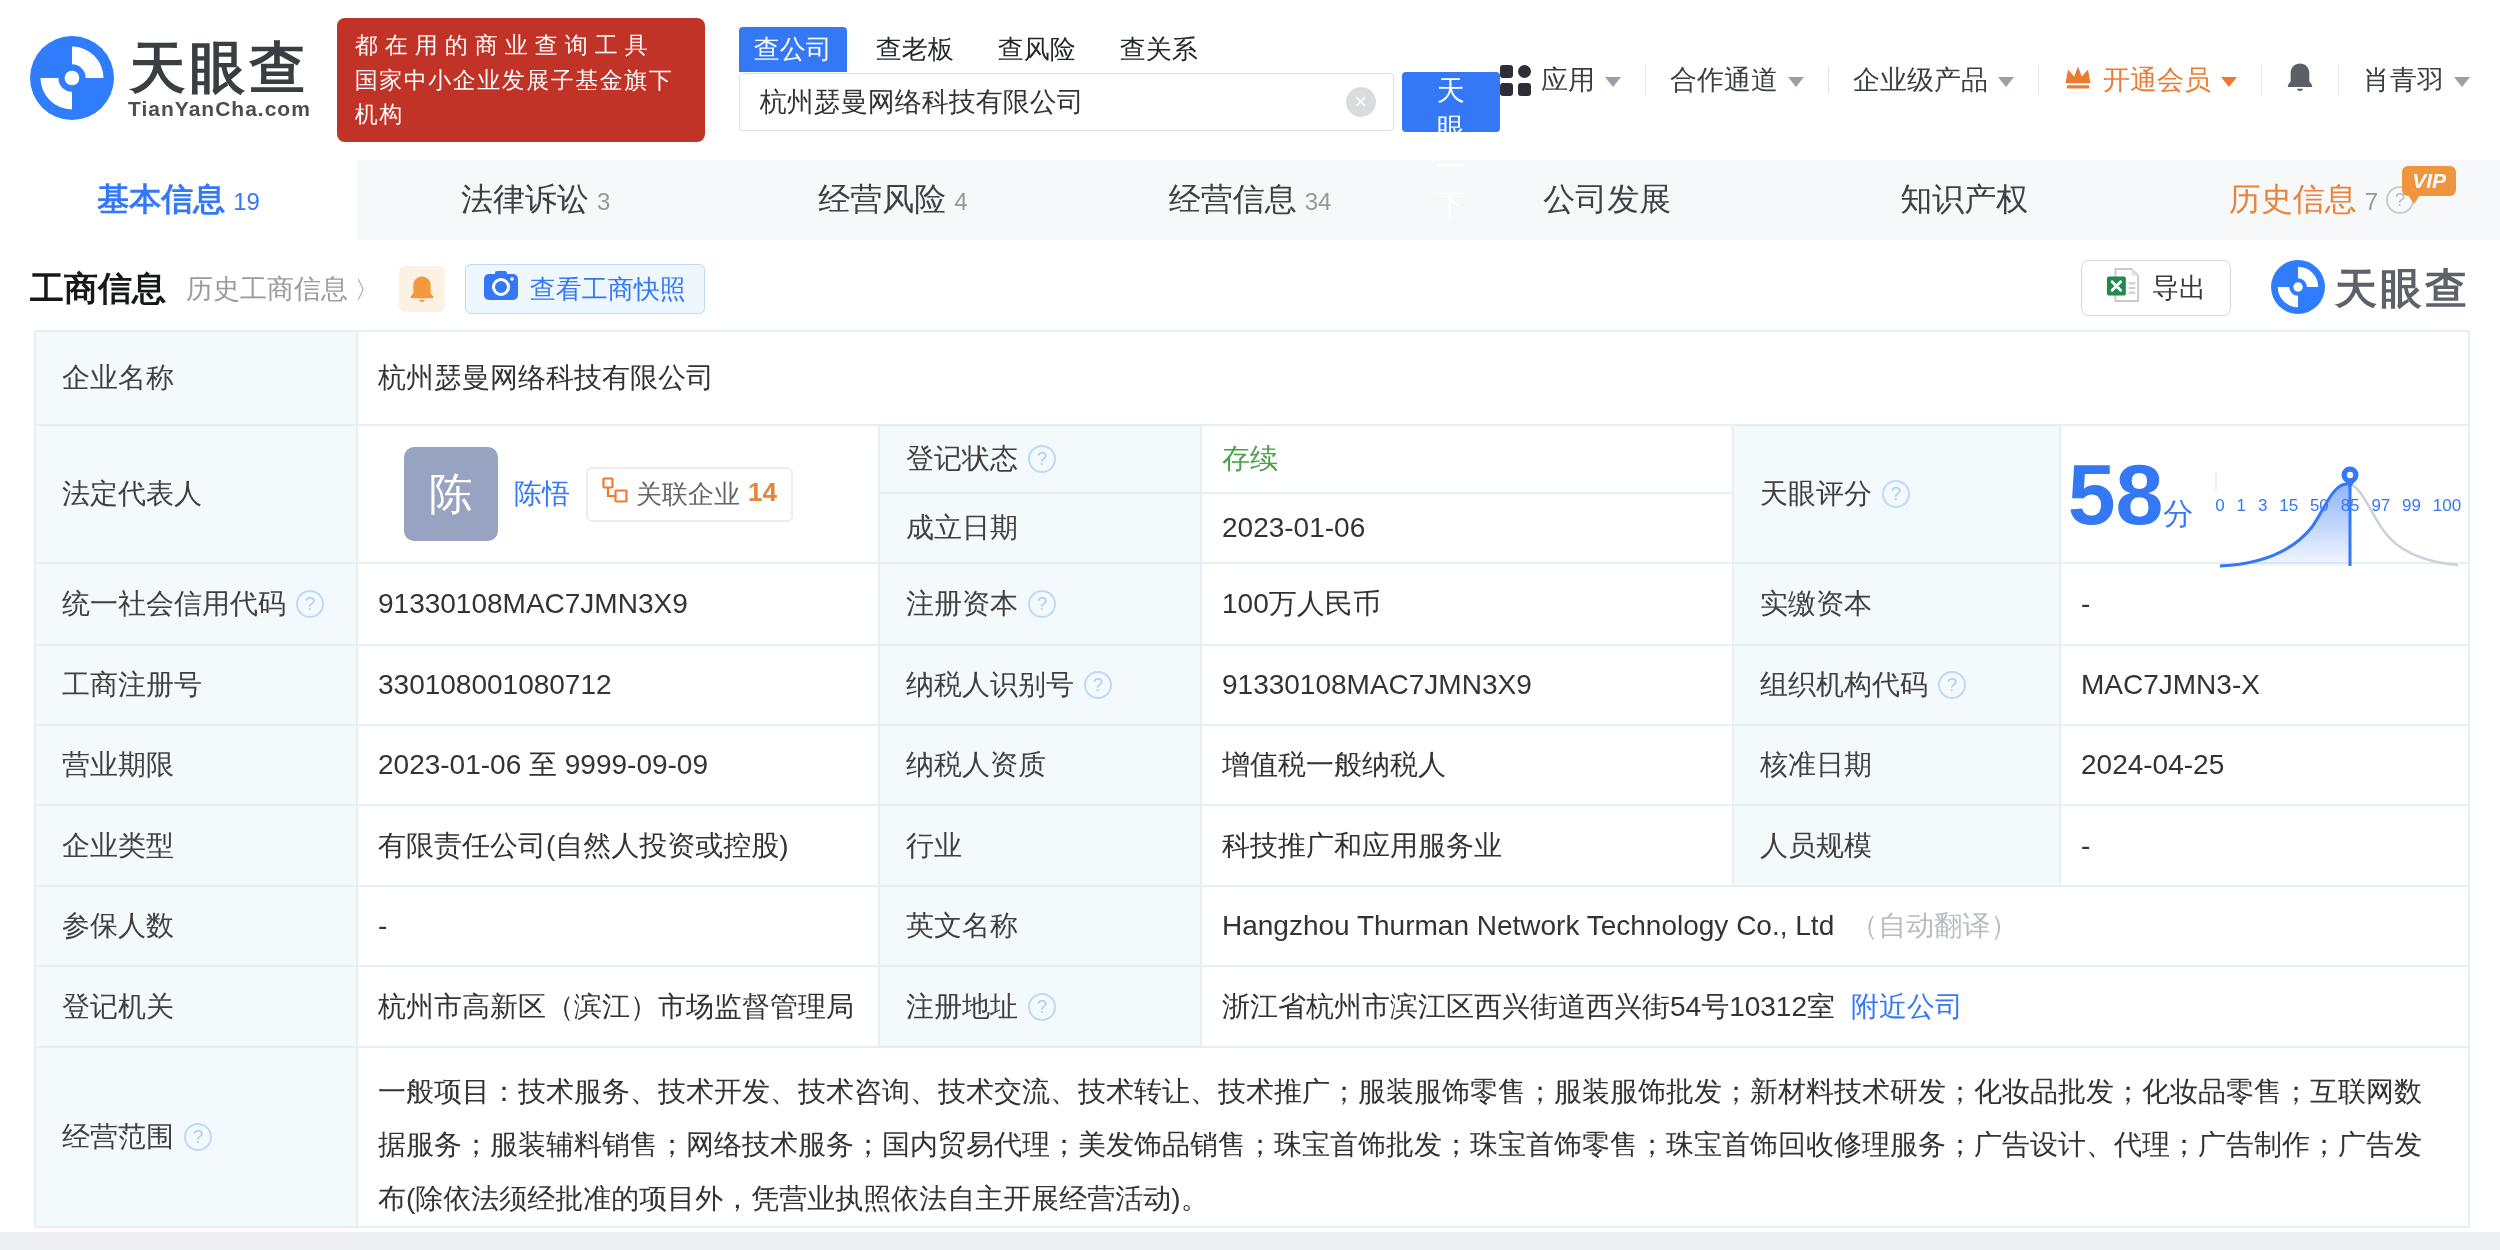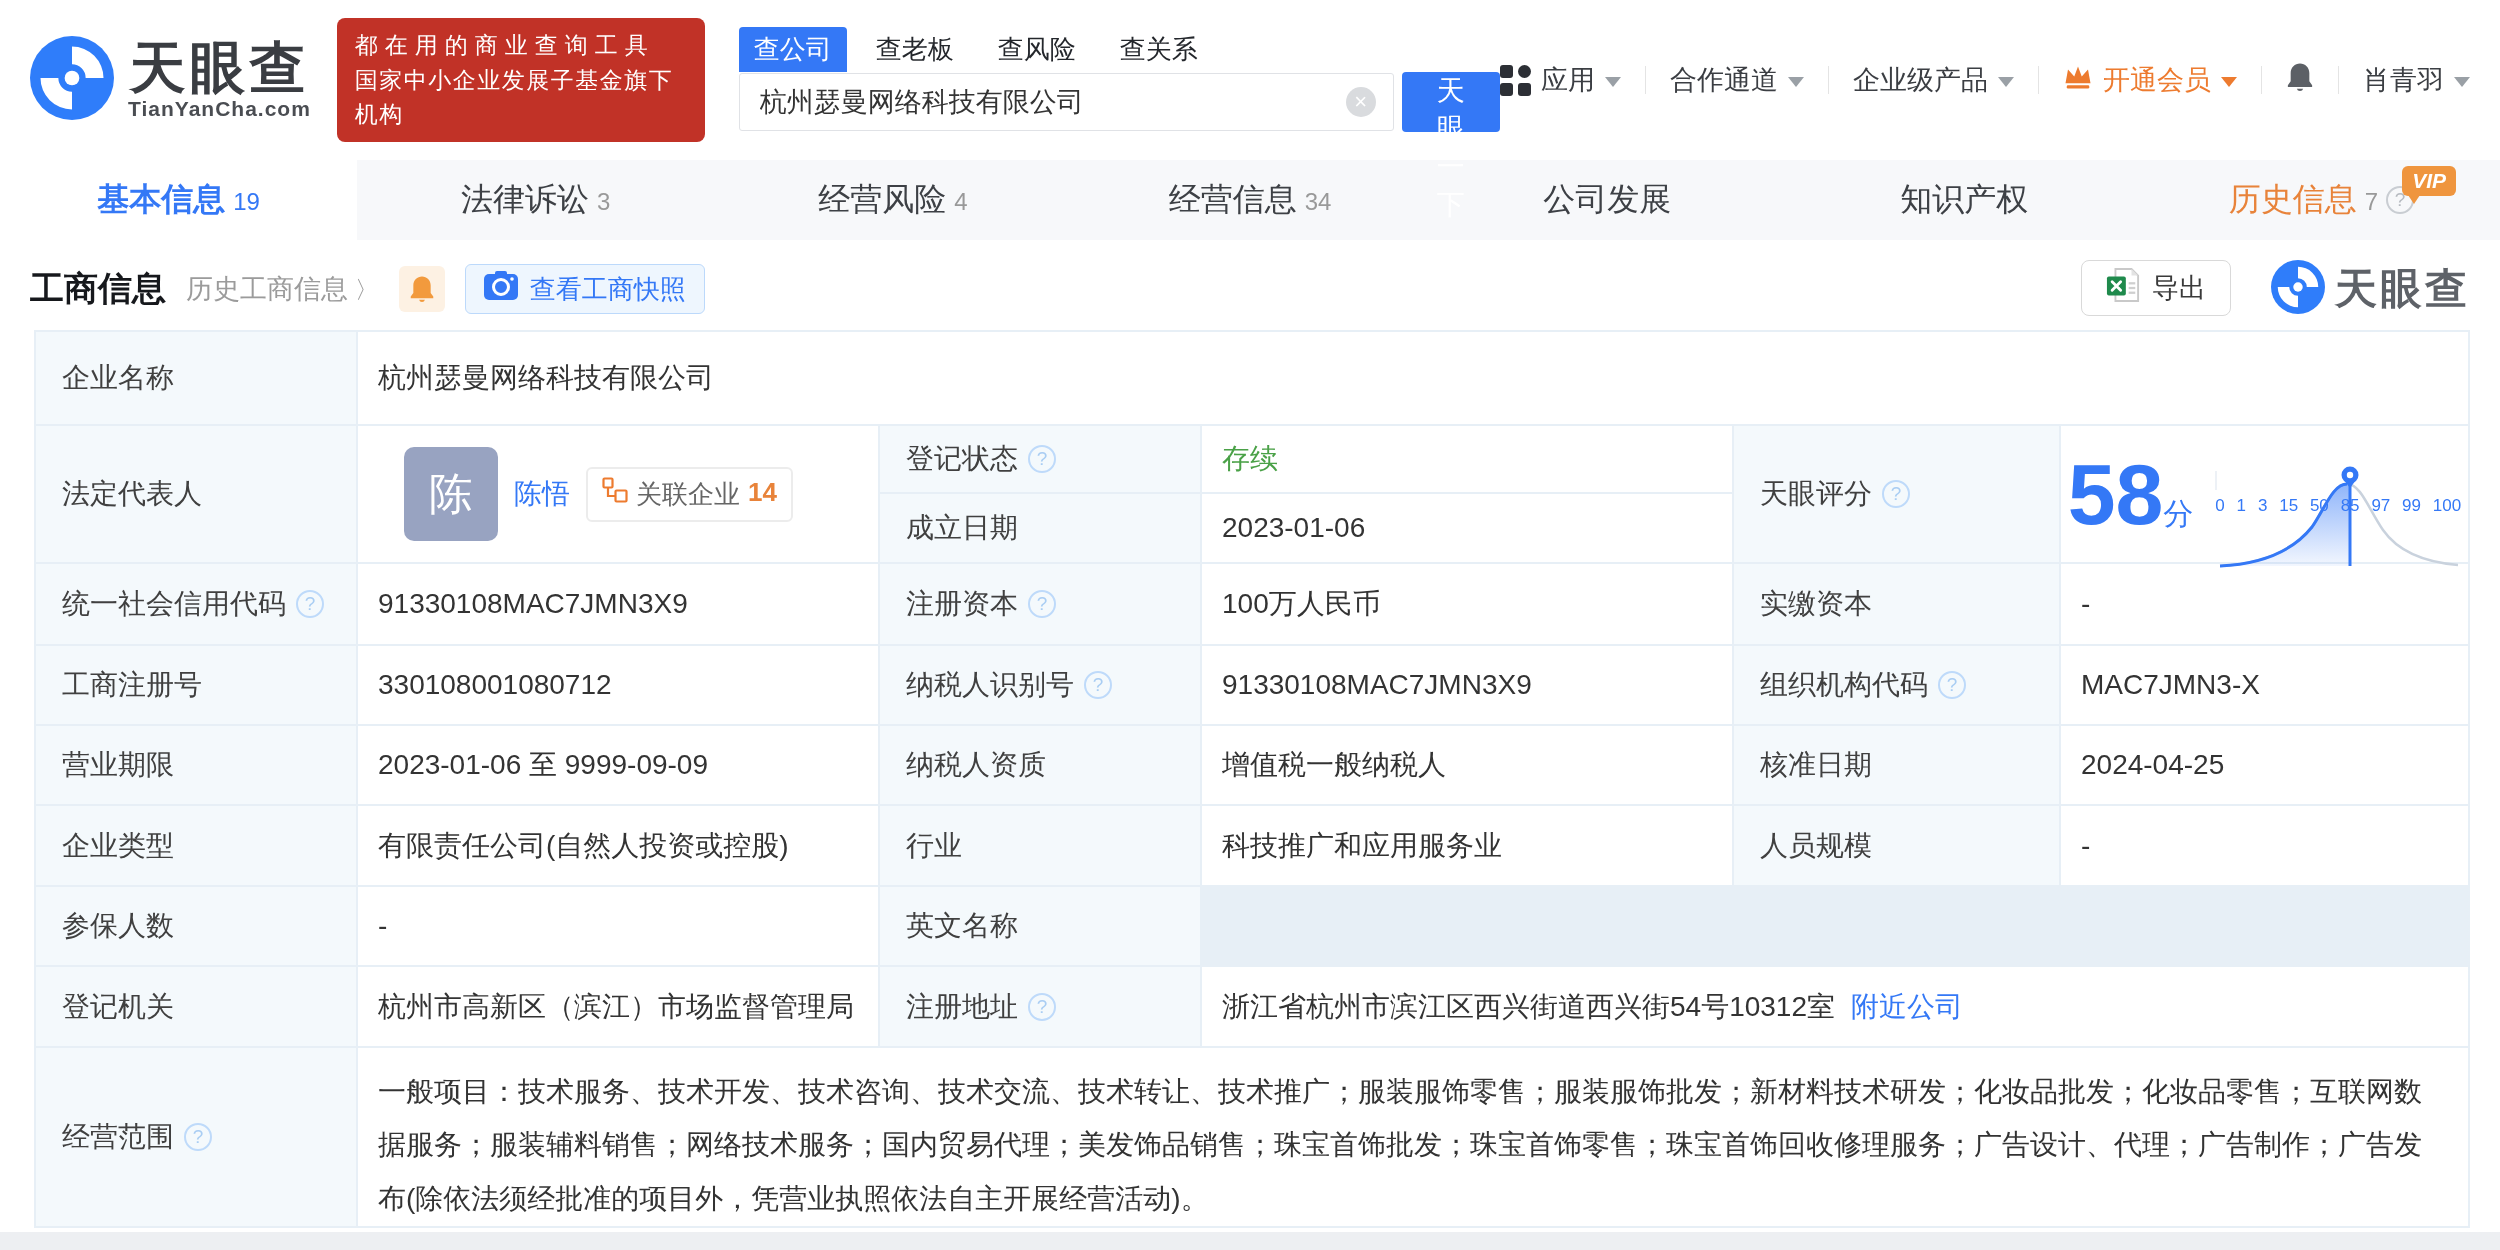--- a/index.html
+++ b/index.html
@@ -445,20 +445,24 @@
 
   <div class="lab" style="grid-area:8/1/9/2">
     <span>参保人数</span>
   </div>
   <div class="val" style="grid-area:8/2/9/3">
     <span>-</span>
   </div>
   <div class="lab" style="grid-area:8/3/9/4">
     <span>英文名称</span>
   </div>
+  <div class="val" style="grid-area:8/4/9/7">
+    <span>Hangzhou Thurman Network Technology Co., Ltd</span>
+    <span class="muted">（自动翻译）</span>
+  </div>
 
   <div class="lab" style="grid-area:9/1/10/2">
     <span>登记机关</span>
   </div>
   <div class="val" style="grid-area:9/2/10/3">
     <span>杭州市高新区（滨江）市场监督管理局</span>
   </div>
   <div class="lab" style="grid-area:9/3/10/4">
     <span>注册地址</span>
     <span class="help-blue"></span>

